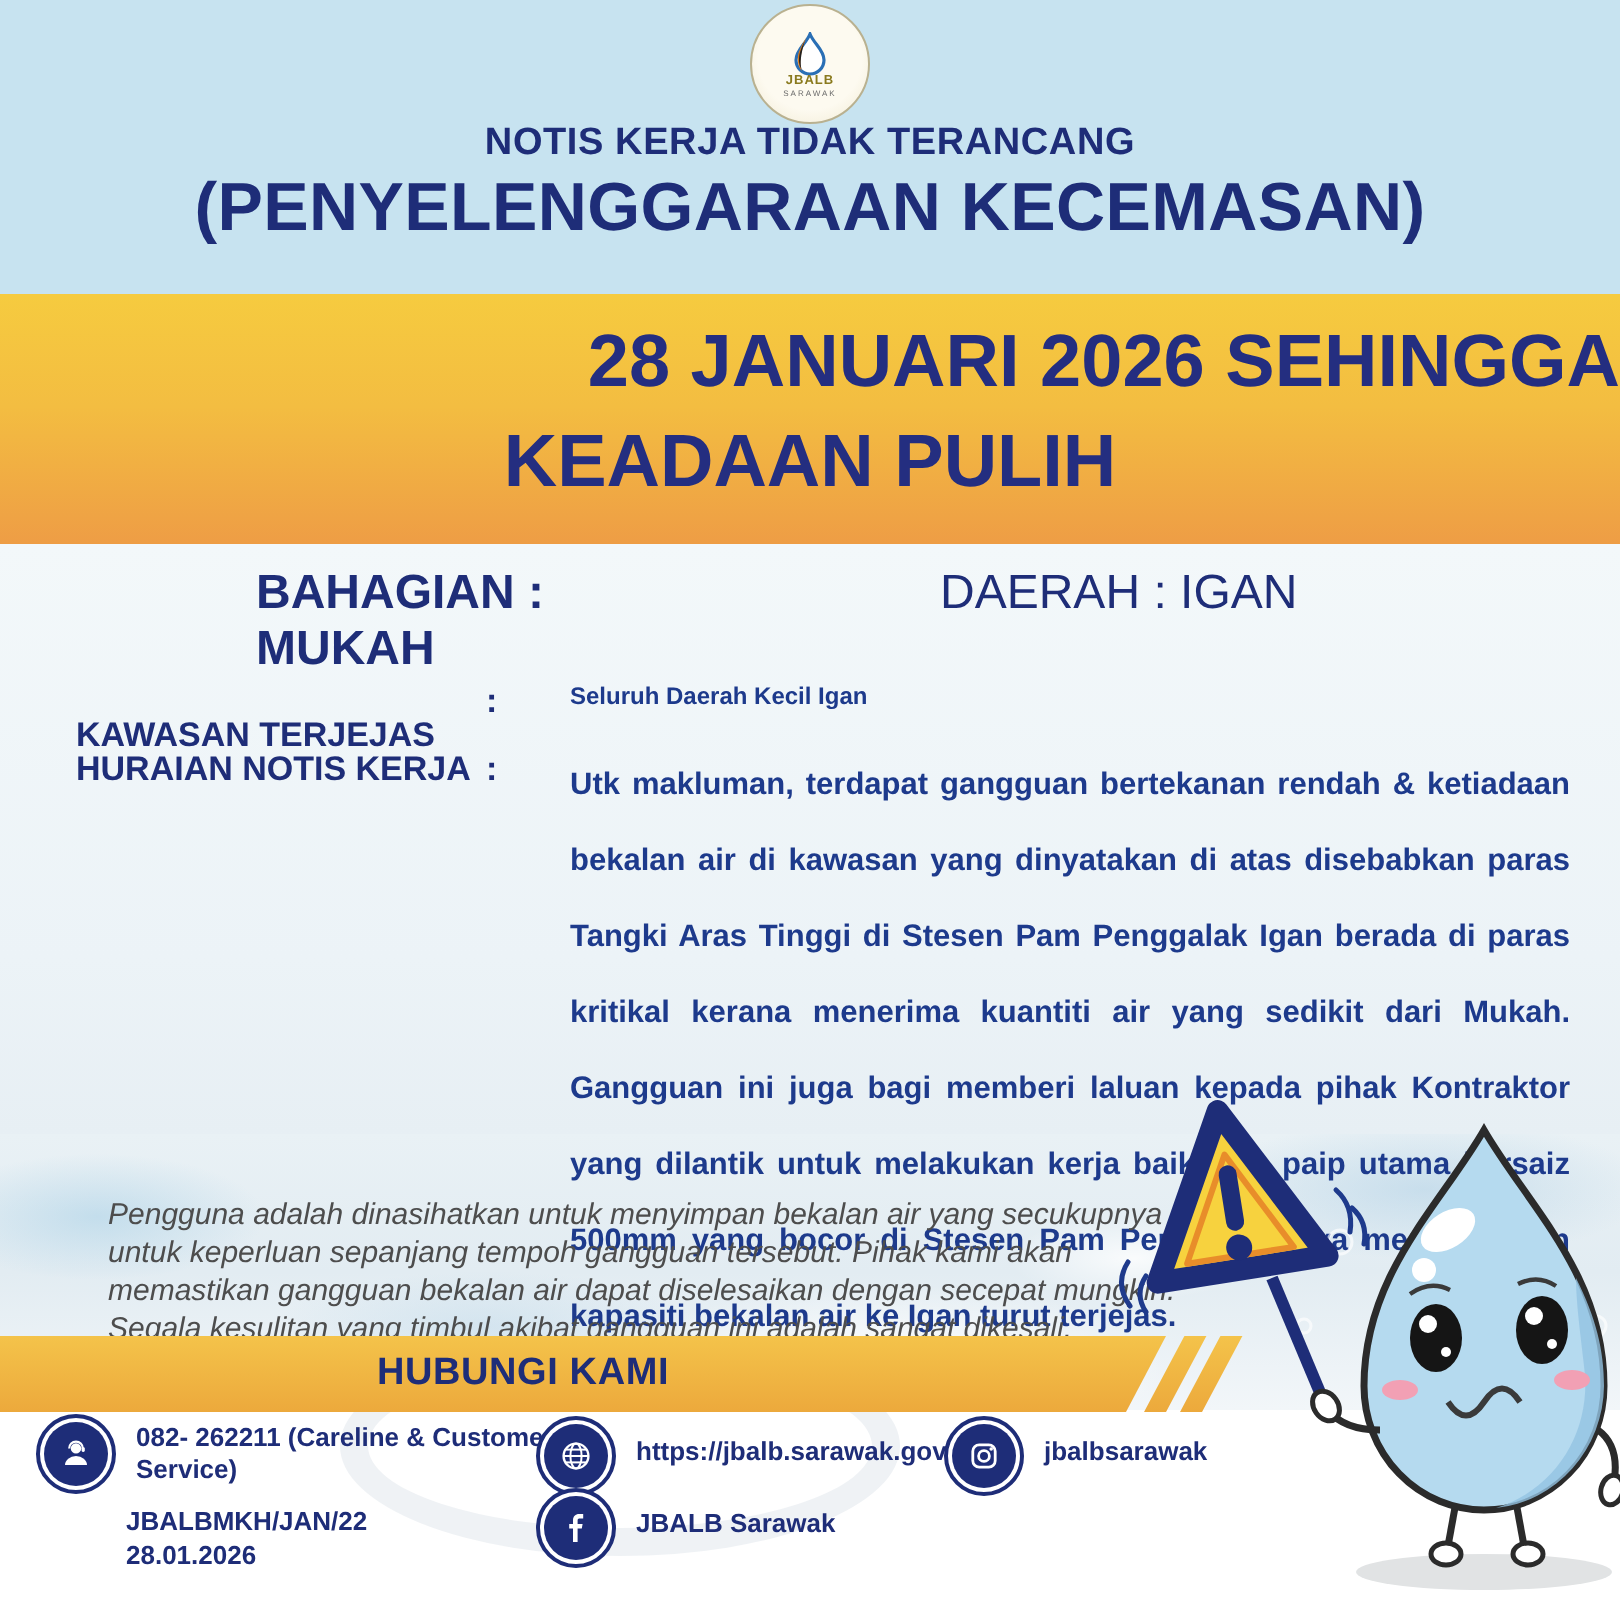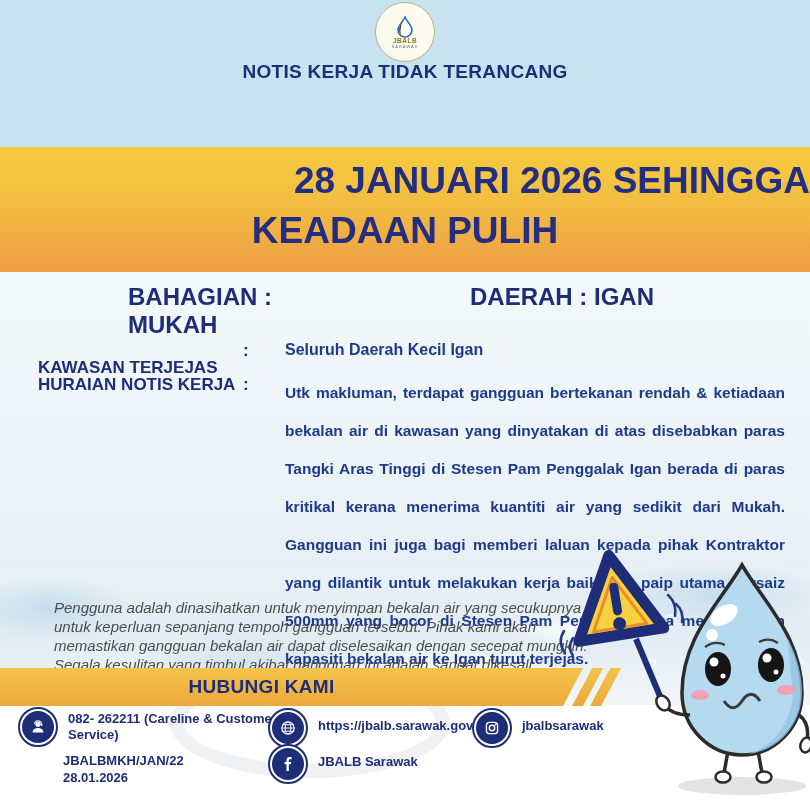--- a/index.html
+++ b/index.html
@@ -37,26 +37,26 @@
     font-size:19px;font-weight:bold;color:#1e2d78;letter-spacing:.3px;}
   .h-main{position:absolute;left:0;top:85px;width:810px;text-align:center;
     font-size:34px;font-weight:bold;color:#1e2d78;letter-spacing:.2px;}
   .banner-l1{position:absolute;left:0;top:160px;width:810px;text-align:right;
     font-size:37px;font-weight:bold;color:#242e80;}
   .banner-l2{position:absolute;left:0;top:210px;width:810px;text-align:center;
     font-size:37px;font-weight:bold;color:#242e80;}
   .loc-bahagian{position:absolute;left:128px;top:283px;width:230px;
     font-size:24px;font-weight:bold;color:#1e2d78;}
   .loc-daerah{position:absolute;left:470px;top:283px;width:220px;
-    font-size:24px;font-weight:bold;color:#1e2d78;}
+    font-size:24px;font-weight:normal;color:#1e2d78;}
   
   .lbl{position:absolute;left:38px;font-size:17px;font-weight:bold;color:#1e2d78;}
   .colon{position:absolute;left:243px;font-size:17px;font-weight:bold;color:#1e2d78;}
   .val-kawasan{position:absolute;left:285px;top:341px;width:500px;
-    font-size:16px;font-weight:bold;color:#1d3a8c;}
+    font-size:12px;font-weight:bold;color:#1d3a8c;}
   .val-huraian{position:absolute;left:285px;top:374px;width:500px;
     font-size:15.5px;font-weight:bold;color:#1d3a8c;line-height:38px;text-align:justify;}
   
   .disclaimer{position:absolute;left:18px;top:598px;width:552px;
     font-size:15px;font-style:italic;color:#4d4d4d;line-height:19px;margin-left:36px;}
   
   .contact-bar{position:absolute;left:0;top:668px;width:583px;height:38px;
     background:linear-gradient(180deg,#f4c34a,#eca93c);
     clip-path:polygon(0 0,100% 0,calc(100% - 20px) 100%,0 100%);
     display:flex;align-items:center;justify-content:center;}
@@ -91,20 +91,21 @@
     <svg width="20" height="22" viewBox="0 0 20 22">
       <path d="M10 1 C12 6 17 9 17 14 a7 7 0 1 1 -14 0 C3 9 8 6 10 1 Z" fill="#ffffff" stroke="#2a6fb5" stroke-width="1.6"></path>
       <path d="M8 3 C5 8 3.5 11 4 15 C4.2 17 5 18.5 6 19.5 C4.5 16 5 11 8 3 Z" fill="#d97b1f"></path>
       <path d="M7.4 4.5 C5 9 4.2 12 4.6 15.5 C4.8 16.8 5.2 17.8 5.8 18.6 C4.9 15.5 5.4 11 7.4 4.5 Z" fill="#222222"></path>
     </svg>
     <div class="logo-word">JBALB</div>
     <div class="logo-sub">SARAWAK</div>
   </div>
 
   <div class="h-sub">NOTIS KERJA TIDAK TERANCANG</div>
+  <div class="h-main">(PENYELENGGARAAN KECEMASAN)</div>
 
   <div class="banner-l1">28 JANUARI 2026 SEHINGGA</div>
   <div class="banner-l2">KEADAAN PULIH</div>
 
   <div class="loc-bahagian">BAHAGIAN : MUKAH</div>
   <div class="loc-daerah">DAERAH : IGAN</div>
 
   <div class="lbl" style="top:358px;">KAWASAN TERJEJAS</div>
   <div class="colon" style="top:341px;">:</div>
   <div class="val-kawasan">Seluruh Daerah Kecil Igan</div>

